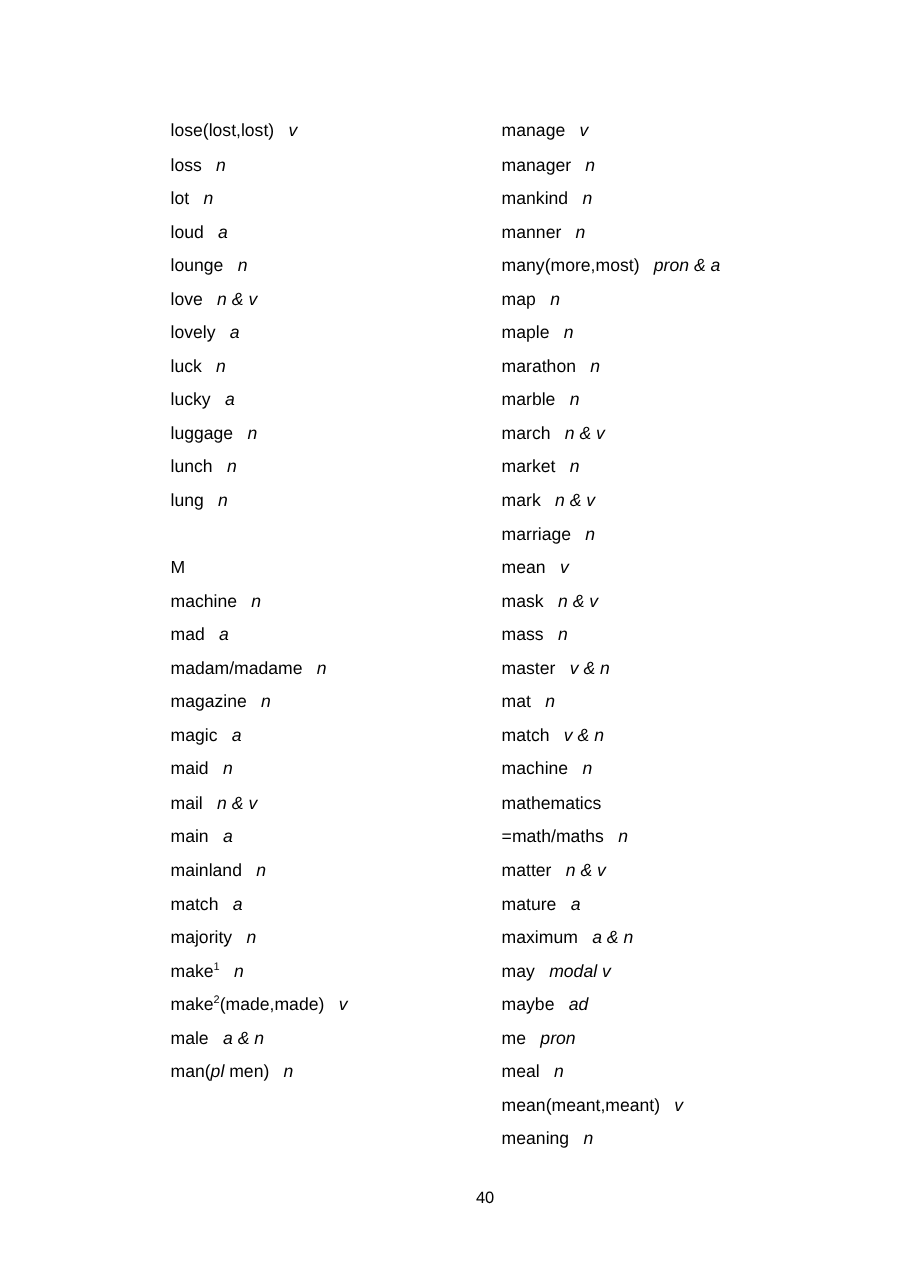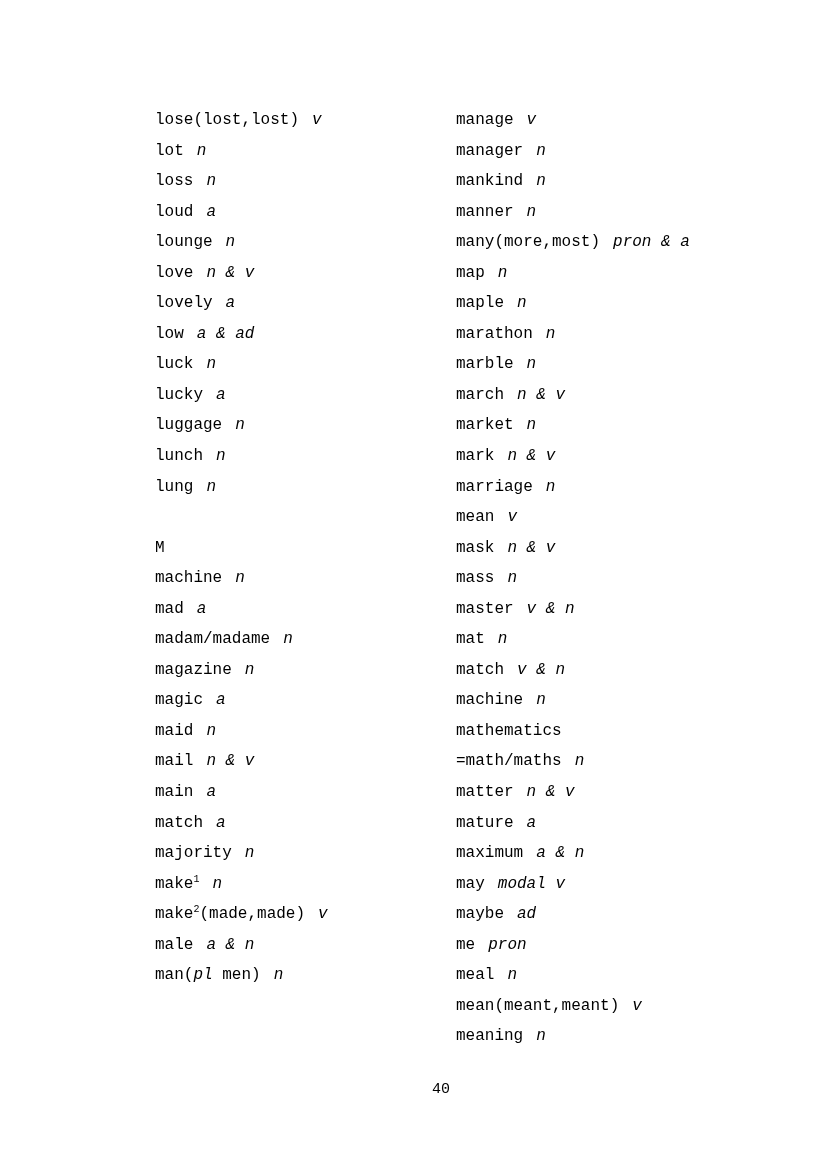--- a/index.html
+++ b/index.html
@@ -5,21 +5,21 @@
   html, body {
     margin: 0;
     padding: 0;
     background: #ffffff;
   }
   .page {
     position: relative;
     width: 826px;
     height: 1169px;
     background: #ffffff;
-    font-family: Liberation Mono, monospace;
+    font-family: Liberation Sans, sans-serif;
     color: #000000;
     overflow: hidden;
   }
   .column {
     position: absolute;
     top: 105px;
     width: 320px;
   }
   .col-left  { left: 155px; }
   .col-right { left: 456px; }
@@ -51,42 +51,42 @@
     font-size: 15px;
     line-height: 18px;
   }
 </style>
 </head>
 <body>
 
 <div class="page">
   <div class="column col-left" id="col-left">
       <div class="entry-row"><span class="word"><span>lose(lost,lost)</span></span><span class="pos">v</span></div>
+      <div class="entry-row"><span class="word"><span>loss</span></span><span class="pos">n</span></div>
       <div class="entry-row"><span class="word"><span>lot</span></span><span class="pos">n</span></div>
-      <div class="entry-row"><span class="word"><span>loss</span></span><span class="pos">n</span></div>
       <div class="entry-row"><span class="word"><span>loud</span></span><span class="pos">a</span></div>
       <div class="entry-row"><span class="word"><span>lounge</span></span><span class="pos">n</span></div>
       <div class="entry-row"><span class="word"><span>love</span></span><span class="pos">n &amp; v</span></div>
       <div class="entry-row"><span class="word"><span>lovely</span></span><span class="pos">a</span></div>
-      <div class="entry-row"><span class="word"><span>low</span></span><span class="pos">a &amp; ad</span></div>
       <div class="entry-row"><span class="word"><span>luck</span></span><span class="pos">n</span></div>
       <div class="entry-row"><span class="word"><span>lucky</span></span><span class="pos">a</span></div>
       <div class="entry-row"><span class="word"><span>luggage</span></span><span class="pos">n</span></div>
       <div class="entry-row"><span class="word"><span>lunch</span></span><span class="pos">n</span></div>
       <div class="entry-row"><span class="word"><span>lung</span></span><span class="pos">n</span></div>
       <div class="entry-row"></div>
       <div class="entry-row"><span class="word"><span>M</span></span></div>
       <div class="entry-row"><span class="word"><span>machine</span></span><span class="pos">n</span></div>
       <div class="entry-row"><span class="word"><span>mad</span></span><span class="pos">a</span></div>
       <div class="entry-row"><span class="word"><span>madam/madame</span></span><span class="pos">n</span></div>
       <div class="entry-row"><span class="word"><span>magazine</span></span><span class="pos">n</span></div>
       <div class="entry-row"><span class="word"><span>magic</span></span><span class="pos">a</span></div>
       <div class="entry-row"><span class="word"><span>maid</span></span><span class="pos">n</span></div>
       <div class="entry-row"><span class="word"><span>mail</span></span><span class="pos">n &amp; v</span></div>
       <div class="entry-row"><span class="word"><span>main</span></span><span class="pos">a</span></div>
+      <div class="entry-row"><span class="word"><span>mainland</span></span><span class="pos">n</span></div>
       <div class="entry-row"><span class="word"><span>match</span></span><span class="pos">a</span></div>
       <div class="entry-row"><span class="word"><span>majority</span></span><span class="pos">n</span></div>
       <div class="entry-row"><span class="word"><span>make</span><span class="sup">1</span></span><span class="pos">n</span></div>
       <div class="entry-row"><span class="word"><span>make</span><span class="sup">2</span><span>(made,made)</span></span><span class="pos">v</span></div>
       <div class="entry-row"><span class="word"><span>male</span></span><span class="pos">a &amp; n</span></div>
       <div class="entry-row"><span class="word"><span>man(</span><span class="ital">pl</span><span> men)</span></span><span class="pos">n</span></div>
     </div>
   <div class="column col-right" id="col-right">
       <div class="entry-row"><span class="word"><span>manage</span></span><span class="pos">v</span></div>
       <div class="entry-row"><span class="word"><span>manager</span></span><span class="pos">n</span></div>

